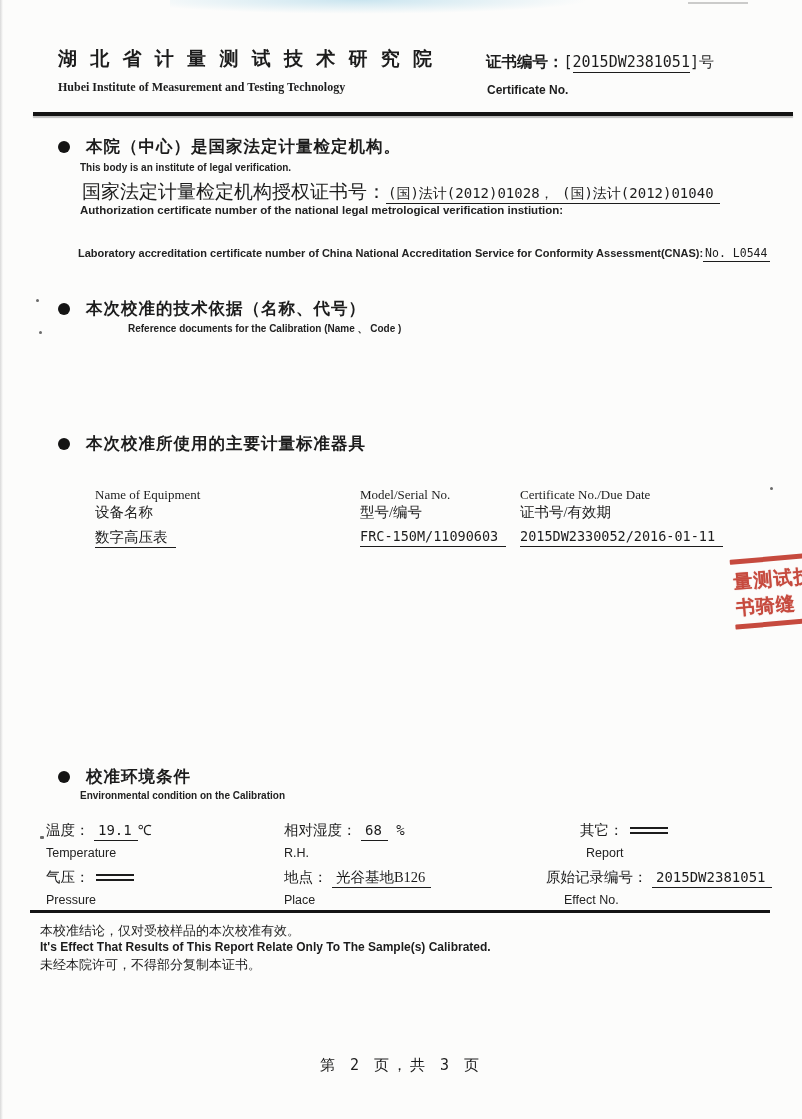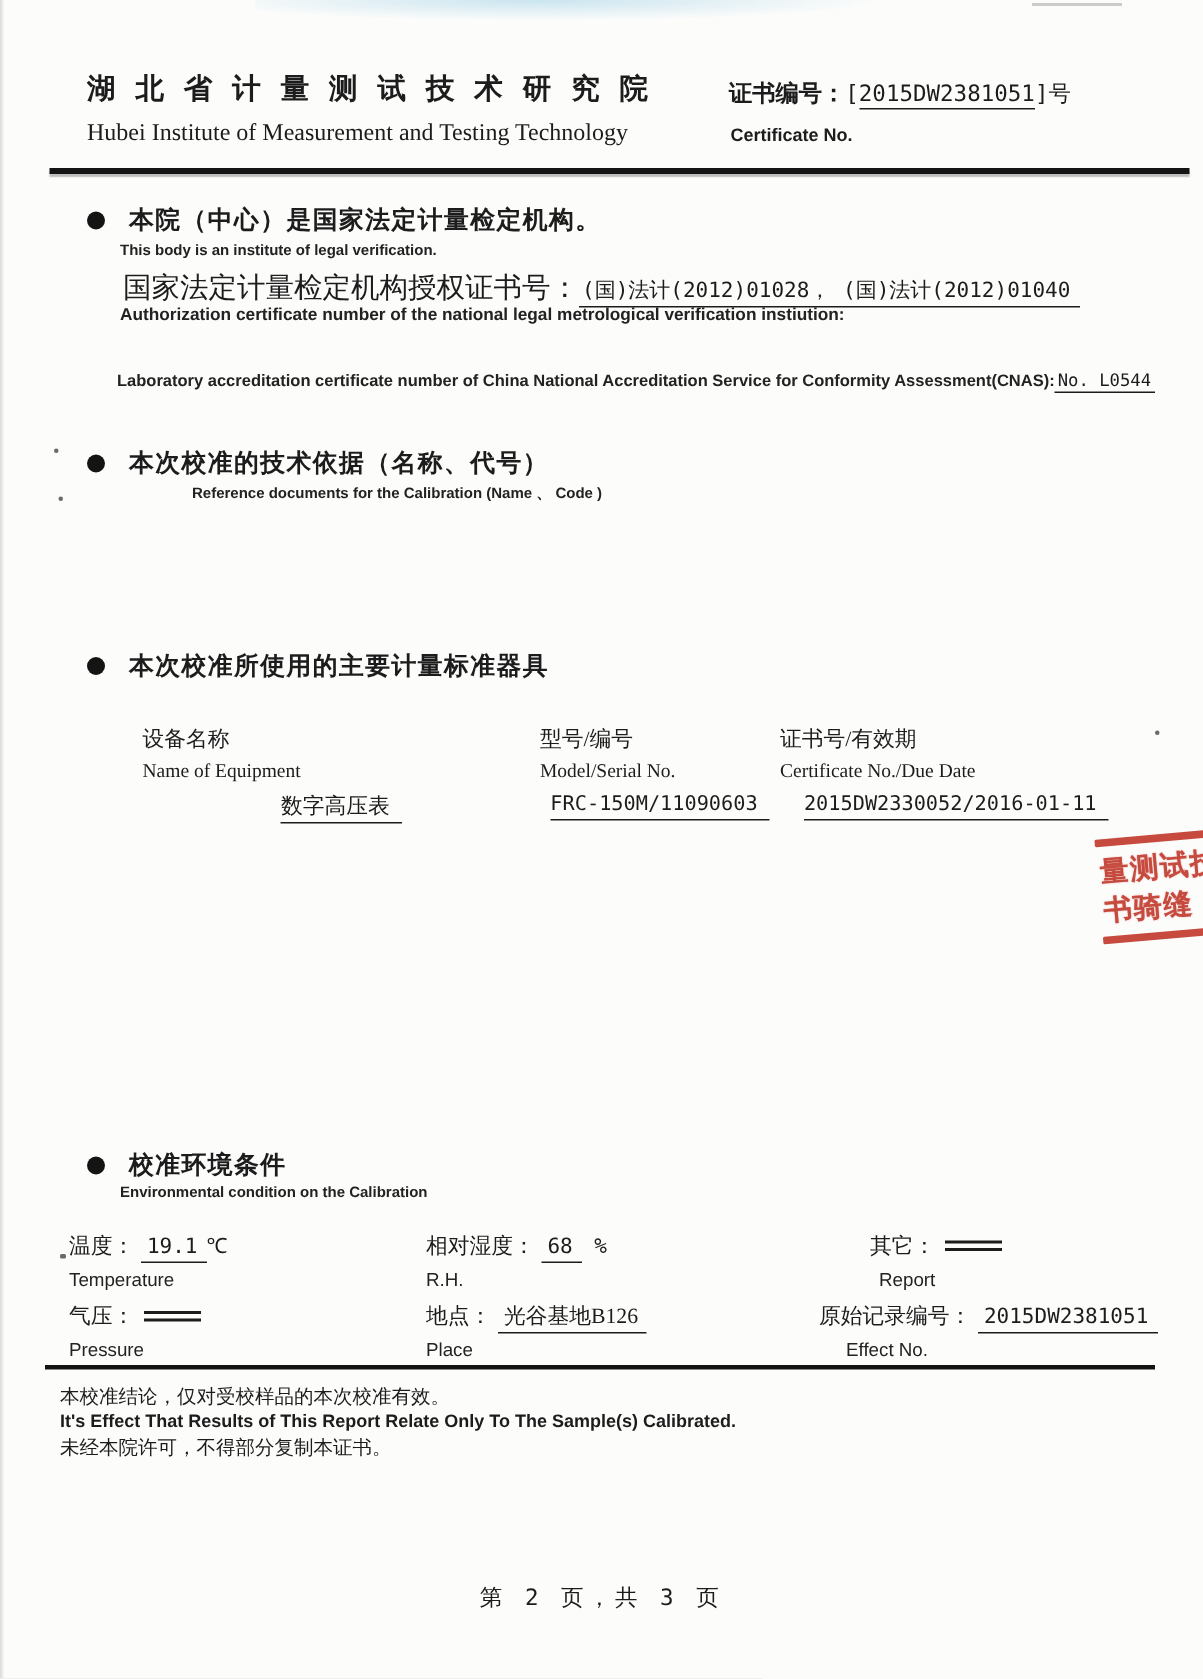--- a/index.html
+++ b/index.html
@@ -29,21 +29,21 @@
   .speck.s5 { left: 688px; top: 2px; width: 60px; height: 2px; border-radius: 0; background:#9a9a9a; opacity:.5; }
 
   
   .header { position: absolute; left: 0; top: 0; width: 100%; }
   .org-cn {
     position: absolute; left: 58px; top: 46px;
     font-size: 19px; font-weight: bold; letter-spacing: 4px; white-space: nowrap;
   }
   .org-en {
     position: absolute; left: 58px; top: 80px;
-    font-family: "Liberation Serif", serif; font-size: 16px; font-weight: normal;
+    font-family: "Liberation Serif", serif; font-size: 12px; font-weight: bold;
   }
   .cert-line {
     position: absolute; left: 486px; top: 52px;
     font-size: 15.5px; font-weight: bold; white-space: nowrap;
   }
   .cert-line .num {
     font-family: "DejaVu Sans Mono", monospace; font-weight: normal; font-size: 15px;
   }
   .cert-line .num u { text-decoration: none; border-bottom: 1.5px solid #1c1c1c; padding-bottom: 1px; }
   .cert-en { position: absolute; left: 487px; top: 83px; font-size: 12px; font-weight: bold; }
@@ -72,21 +72,21 @@
     font-family: "DejaVu Sans Mono", monospace; font-size: 14.5px; line-height: 21px;
     white-space: nowrap;
   }
   .ref-gap { display: inline-block; width: 38px; }
 
   
   .std-table { position: absolute; left: 95px; top: 483px; width: 660px; }
   .std-row { display: grid; grid-template-columns: 265px 160px auto; }
   .std-h-cn { font-size: 14.5px; font-family: "Liberation Serif", serif; }
   .std-h-en { font-family: "Liberation Serif", serif; font-size: 13px; margin-top: 4px; }
-  .std-val { margin-top: 6px; font-family: "DejaVu Sans Mono", monospace; font-size: 13.5px; text-align: center; }
+  .std-val { margin-top: 6px; font-family: "DejaVu Sans Mono", monospace; font-size: 13.5px; }
   .std-val span { border-bottom: 1.5px solid #1c1c1c; padding: 0 8px 2px 0; }
   .std-val .cjk { font-family: "Liberation Serif", serif; font-size: 14.5px; }
 
   
   .stamp {
     position: absolute; left: 733px; top: 556px; width: 86px; height: 82px;
     transform: rotate(-5deg);
     color: #c23b2e; opacity: .92;
   }
   .stamp .bar { height: 5px; background: #c23b2e; border-radius: 1px; }
@@ -167,28 +167,28 @@
   </div>
   <div class="sec-sub" style="left:80px; top:322px;padding-left:48px;">Reference documents for the Calibration (Name 、 Code )</div>
 
   <div class="sec-title-row" style="left:58px; top:433px;">
     <span class="bullet"></span>
     <span class="sec-title">本次校准所使用的主要计量标准器具</span>
   </div>
 
   <div class="std-table">
     <div class="std-row">
+      <div class="std-h-en">Name of Equipment</div>
+      <div class="std-h-en">Model/Serial No.</div>
+      <div class="std-h-en">Certificate No./Due Date</div>
+    </div>
+    <div class="std-row">
       <div class="std-h-cn">设备名称</div>
       <div class="std-h-cn">型号/编号</div>
       <div class="std-h-cn">证书号/有效期</div>
-    </div>
-    <div class="std-row">
-      <div class="std-h-en">Name of Equipment</div>
-      <div class="std-h-en">Model/Serial No.</div>
-      <div class="std-h-en">Certificate No./Due Date</div>
     </div>
     <div class="std-row std-val">
       <div><span class="cjk">数字高压表</span></div>
       <div><span>FRC-150M/11090603</span></div>
       <div><span>2015DW2330052/2016-01-11</span></div>
     </div>
   </div>
 
   <div class="stamp">
     <div class="bar"></div>

